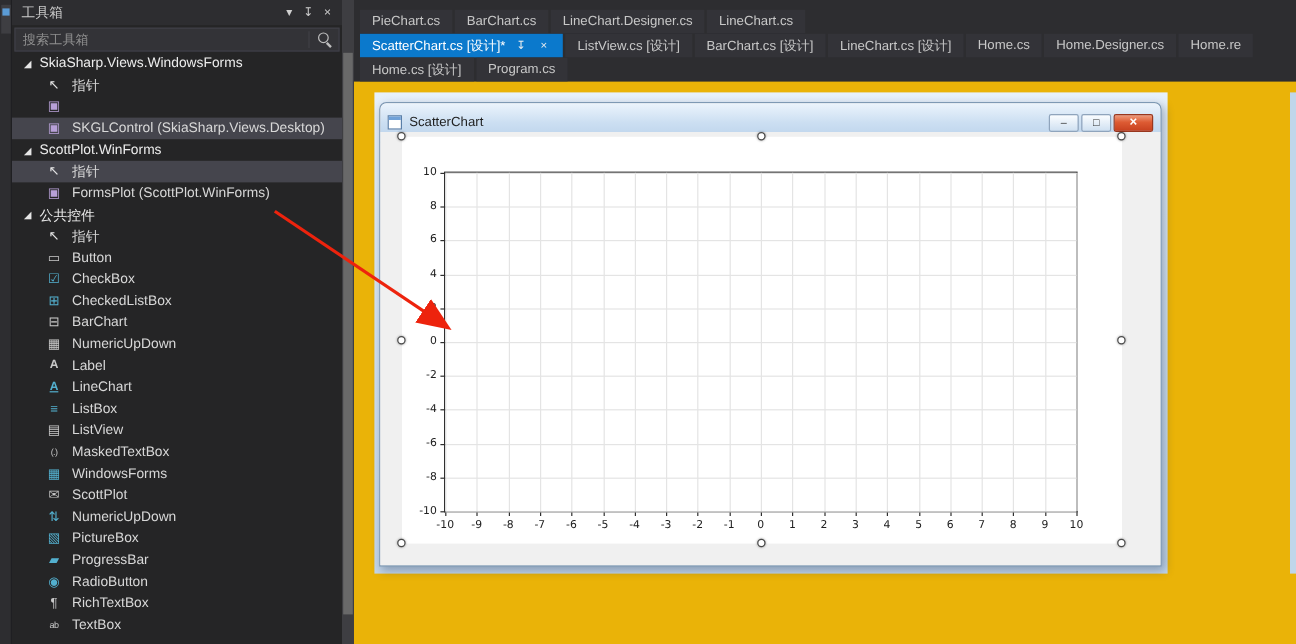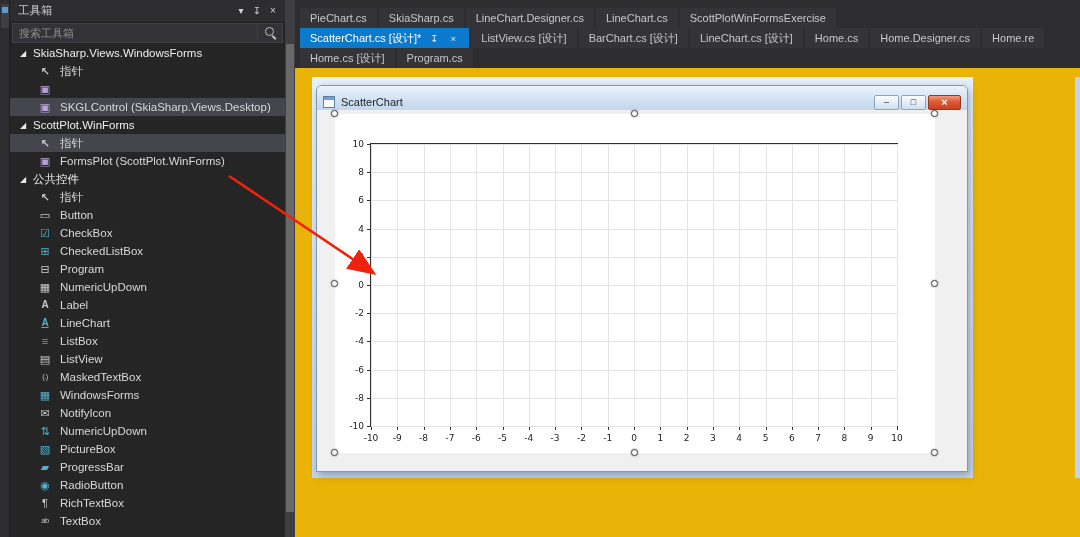--- a/index.html
+++ b/index.html
@@ -142,21 +142,21 @@
         <div class="titem">
           <span class="ticn" style="color: rgb(83, 176, 207);">☑</span>
           <span>CheckBox</span>
         </div>
         <div class="titem">
           <span class="ticn" style="color: rgb(83, 176, 207);">⊞</span>
           <span>CheckedListBox</span>
         </div>
         <div class="titem">
           <span class="ticn" style="color: rgb(200, 200, 200);">⊟</span>
-          <span>Program</span>
+          <span>BarChart</span>
         </div>
         <div class="titem">
           <span class="ticn" style="color: rgb(200, 200, 200);">▦</span>
           <span>NumericUpDown</span>
         </div>
         <div class="titem">
           <span class="ticn small" style="color: rgb(200, 200, 200);">A</span>
           <span>Label</span>
         </div>
         <div class="titem">
@@ -174,21 +174,21 @@
         <div class="titem">
           <span class="ticn tiny" style="color: rgb(200, 200, 200);">(.)</span>
           <span>MaskedTextBox</span>
         </div>
         <div class="titem">
           <span class="ticn" style="color: rgb(83, 176, 207);">▦</span>
           <span>WindowsForms</span>
         </div>
         <div class="titem">
           <span class="ticn" style="color: rgb(200, 200, 200);">✉</span>
-          <span>NotifyIcon</span>
+          <span>ScottPlot</span>
         </div>
         <div class="titem">
           <span class="ticn" style="color: rgb(83, 176, 207);">⇅</span>
           <span>NumericUpDown</span>
         </div>
         <div class="titem">
           <span class="ticn" style="color: rgb(83, 176, 207);">▧</span>
           <span>PictureBox</span>
         </div>
         <div class="titem">
@@ -213,30 +213,27 @@
   <div id="tb-scroll">
     <div class="thumb"></div>
   </div>
 
   <div id="tabwell">
     <div class="tab-row r1">
         <div class="tab">
           <span>PieChart.cs</span>
         </div>
         <div class="tab">
-          <span>SkiaSharp.cs</span>
+          <span>BarChart.cs</span>
         </div>
         <div class="tab">
           <span>LineChart.Designer.cs</span>
         </div>
         <div class="tab">
           <span>LineChart.cs</span>
-        </div>
-        <div class="tab">
-          <span>ScottPlotWinFormsExercise</span>
         </div>
       </div>
     <div class="tab-row r2">
         <div class="tab active">
           <span>ScatterChart.cs [设计]*</span>
           <span class="ticon" style="color: rgb(239, 239, 239);">↧</span>
           <span class="ticon" style="color: rgb(239, 239, 239);">×</span>
         </div>
         <div class="tab">
           <span>ListView.cs [设计]</span>

